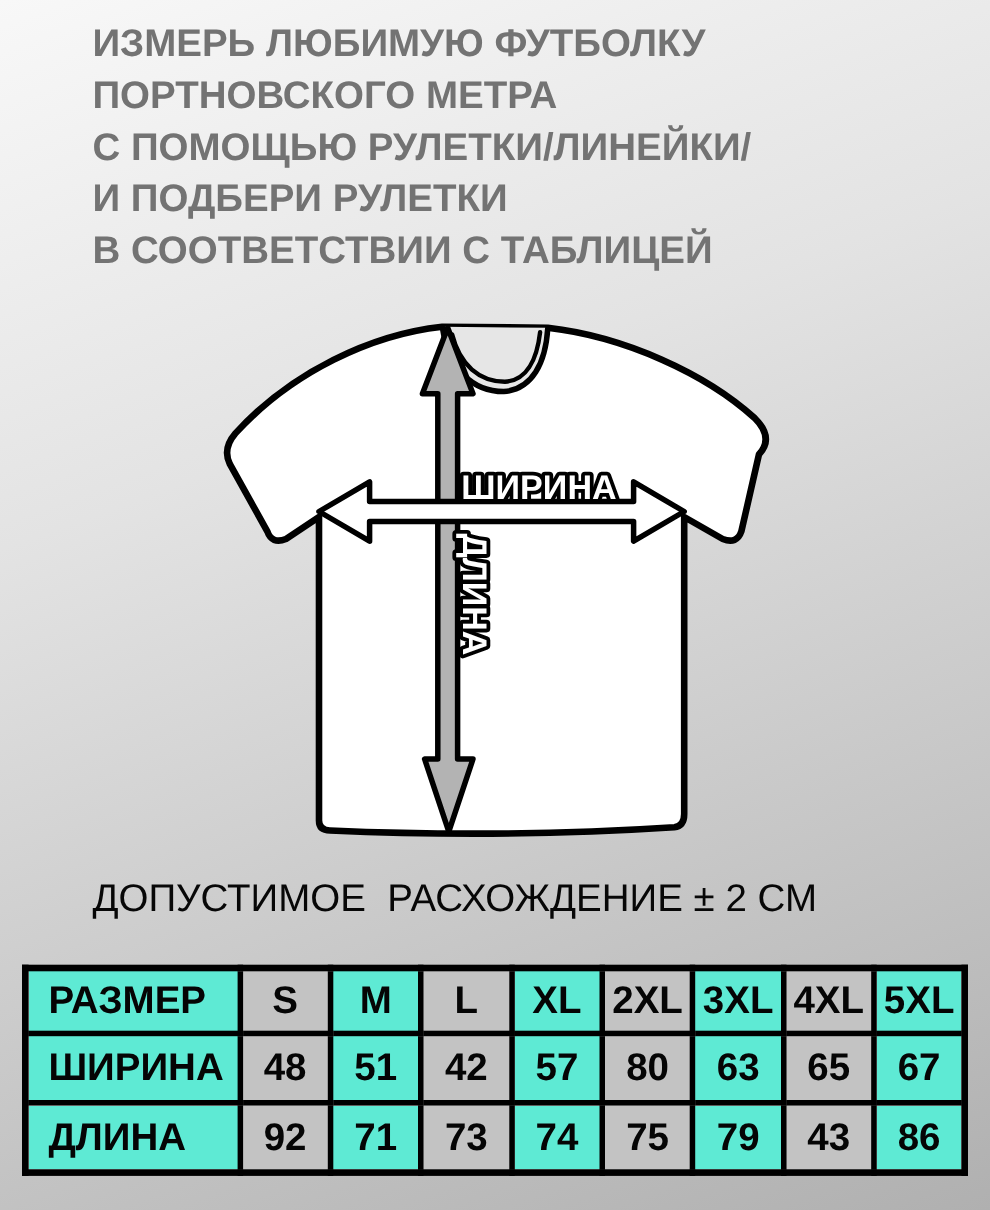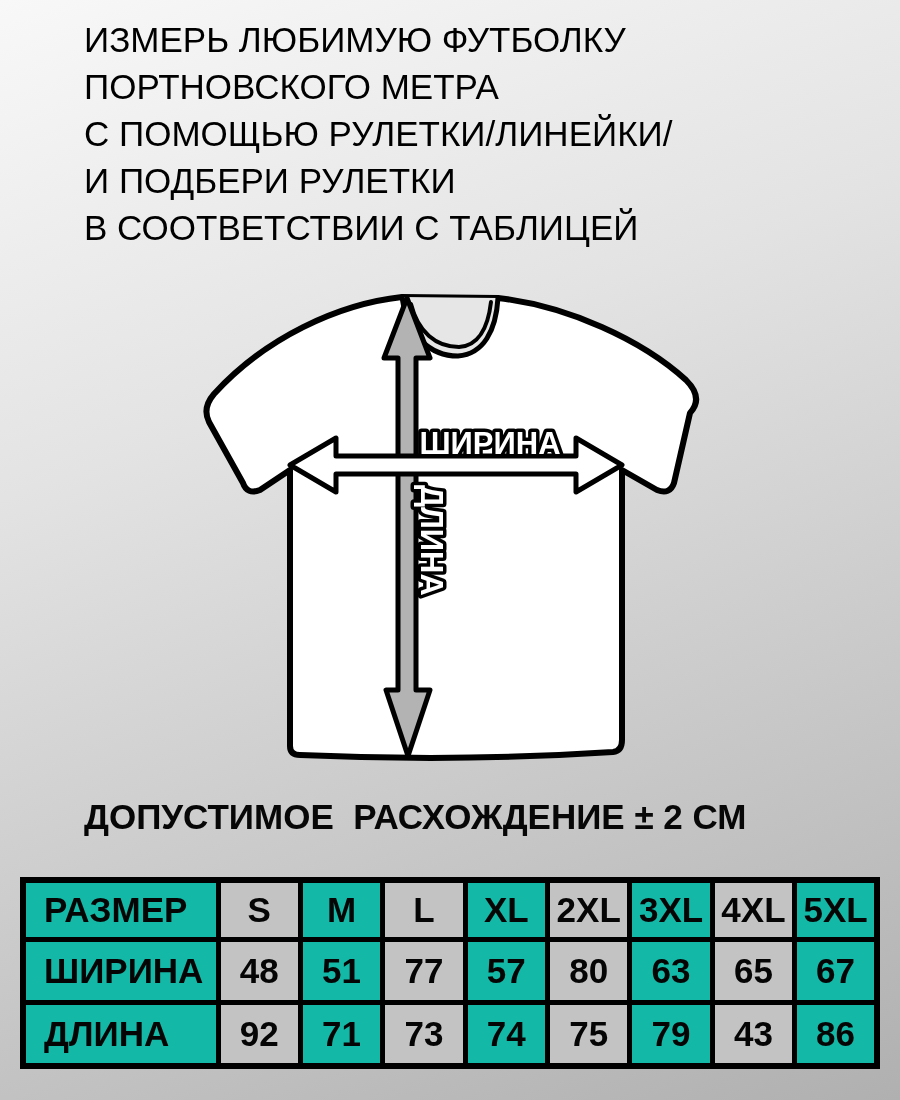--- a/index.html
+++ b/index.html
@@ -8,49 +8,49 @@
     position: relative;
     overflow: hidden;
     background: linear-gradient(160deg, #f8f8f8 0%, #e3e3e3 35%, #c6c6c6 72%, #b0b0b0 100%);
     font-family: "Liberation Sans", sans-serif;
   }
   .heading {
     position: absolute;
     left: 84px; top: 16px;
     font-size: 35px;
     line-height: 47px;
-    font-weight: normal;
-    color: #000000;
+    font-weight: bold;
+    color: #737373;
     letter-spacing: 0px;
     white-space: nowrap;
   }
   .shirt-wrap {
     position: absolute;
     left: 170px; top: 278px;
     width: 560px; height: 500px;
   }
   .tolerance {
     position: absolute;
     left: 84px; top: 797px;
     font-size: 35px;
-    font-weight: bold;
+    font-weight: normal;
     color: #070707;
     white-space: pre;
   }
   table.size-table {
     position: absolute;
     left: 20px; top: 877px;
     width: 860px;
     border-collapse: collapse;
     table-layout: fixed;
     border: 6px solid #000;
   }
   table.size-table td {
     border: 5px solid #000;
-    background: #14b8a6;
+    background: #5eead4;
     font-weight: bold;
     font-size: 35px;
     color: #050505;
     text-align: center;
     vertical-align: middle;
     padding: 0;
     overflow: hidden;
   }
   table.size-table td:nth-child(even) { background: #c3c3c3; }
   table.size-table td:first-child {
@@ -128,21 +128,21 @@
     <td>XL</td>
     <td>2XL</td>
     <td>3XL</td>
     <td>4XL</td>
     <td>5XL</td>
   </tr>
   <tr class="data">
     <td>ШИРИНА</td>
     <td>48</td>
     <td>51</td>
-    <td>77</td>
+    <td>42</td>
     <td>57</td>
     <td>80</td>
     <td>63</td>
     <td>65</td>
     <td>67</td>
   </tr>
   <tr class="data">
     <td>ДЛИНА</td>
     <td>92</td>
     <td>71</td>

